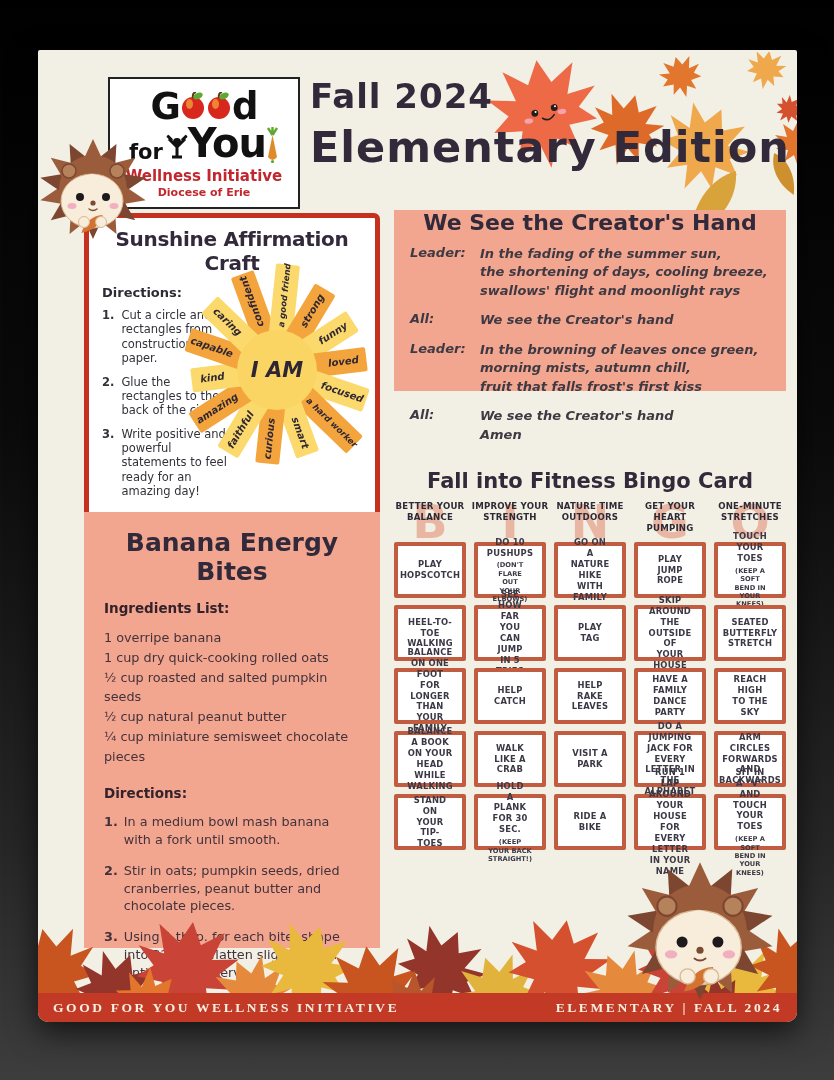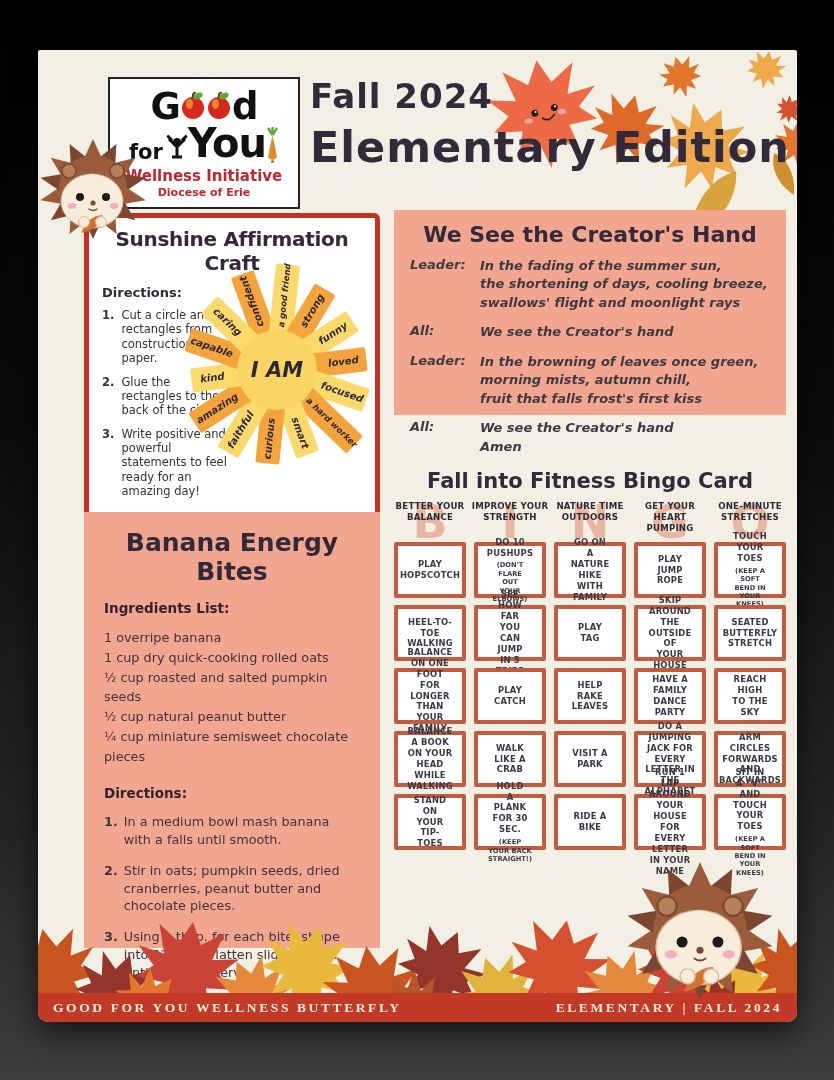--- a/index.html
+++ b/index.html
@@ -34,22 +34,22 @@
   .craft-title{text-align:center;font-size:20px;margin-top:9px;letter-spacing:-.3px;}
   .craft-dirs-label{font-weight:700;color:#2c2c34;font-size:13px;margin:10px 0 0 13px;}
   ol.craft-steps{margin:8px 0 0 13px;padding:0;width:128px;list-style:none;counter-reset:cs;}
   ol.craft-steps li{counter-increment:cs;font-size:11.5px;color:#33323a;line-height:1.25;margin-bottom:9px;
     display:flex;}
   ol.craft-steps li::before{content:counter(cs) ".";font-weight:800;margin-right:7px;}
   .sun-wrap{position:absolute;right:-2px;top:52px;width:200px;height:205px;}
   .sun-wrap svg{overflow:visible;}
 
   
-  .creators{position:absolute;left:356px;top:160px;width:392px;height:205px;background:#F3A68F;
-    box-sizing:border-box;padding:12px 16px;z-index:2;}
+  .creators{position:absolute;left:356px;top:160px;width:392px;height:181px;background:#F3A68F;
+    box-sizing:border-box;padding:0 16px;z-index:2;}
   .creators-title{text-align:center;font-size:22px;margin-bottom:10px;}
   .ch-row{display:flex;margin-bottom:11px;}
   .ch-speaker{width:70px;flex:0 0 70px;font-style:italic;font-size:13px;color:#3E3943;font-weight:600;}
   .ch-text{font-style:italic;font-size:13px;color:#3E3943;font-weight:600;line-height:1.42;white-space:pre-line;}
 
   
   .bingo-title{position:absolute;left:356px;top:419px;width:392px;text-align:center;font-size:21px;z-index:2;}
   .bingo-headers{position:absolute;left:356px;top:451px;width:392px;display:grid;
     grid-template-columns:repeat(5,72px);column-gap:8px;z-index:2;}
   .bh-col{position:relative;text-align:center;height:38px;}
@@ -339,21 +339,21 @@
       <div class="bcell">
         <span class="bmain">SKIP AROUND THE OUTSIDE OF YOUR HOUSE</span>
       </div>
       <div class="bcell">
         <span class="bmain">SEATED BUTTERFLY STRETCH</span>
       </div>
       <div class="bcell">
         <span class="bmain">BALANCE ON ONE FOOT FOR LONGER THAN YOUR FAMILY MEMBERS</span>
       </div>
       <div class="bcell">
-        <span class="bmain">PLAY CATCH</span>
+        <span class="bmain">HELP CATCH</span>
       </div>
       <div class="bcell">
         <span class="bmain">HELP RAKE LEAVES</span>
       </div>
       <div class="bcell">
         <span class="bmain">HAVE A FAMILY DANCE PARTY</span>
       </div>
       <div class="bcell">
         <span class="bmain">REACH HIGH TO THE SKY</span>
       </div>
@@ -398,21 +398,21 @@
         <div class="ing-line">1 overripe banana</div>
         <div class="ing-line">1 cup dry quick-cooking rolled oats</div>
         <div class="ing-line">½ cup roasted and salted pumpkin seeds</div>
         <div class="ing-line">½ cup natural peanut butter</div>
         <div class="ing-line">¼ cup miniature semisweet chocolate pieces</div>
       </div>
     <div class="recipe-label" style="margin-top:18px;">Directions:</div>
     <div>
         <div class="rstep">
           <span class="rnum">1.</span>
-          <span class="rtxt">In a medium bowl mash banana with a falls until smooth.</span>
+          <span class="rtxt">In a medium bowl mash banana with a fork until smooth.</span>
         </div>
         <div class="rstep">
           <span class="rnum">2.</span>
           <span class="rtxt">Stir in oats; pumpkin seeds, dried cranberries, peanut butter and chocolate pieces.</span>
         </div>
         <div class="rstep">
           <span class="rnum">3.</span>
           <span class="rtxt">Using 1 tbsp. for each bite, shape into 32 balls; flatten slightly. Chill until ready to serve.</span>
         </div>
       </div>
@@ -470,17 +470,17 @@
         <path d="M57,72 Q61,75 65,72" stroke="#7A4A33" stroke-width="1.4" fill="none" stroke-linecap="round"></path>
         <g transform="translate(60 87) rotate(50) scale(0.33)">
           <path d="M0,-42 C20,-18 16,16 0,42 C-16,16 -20,-18 0,-42 Z" fill="#D4722F"></path>
         </g>
         <circle cx="52" cy="85" r="5.5" fill="#F8ECDA" stroke="#D9B896" stroke-width="1"></circle>
         <circle cx="69" cy="85" r="5.5" fill="#F8ECDA" stroke="#D9B896" stroke-width="1"></circle>
       </svg>
   </div>
 
   <div class="footer">
-    <span>GOOD FOR YOU WELLNESS BUTTERFLY</span>
+    <span>GOOD FOR YOU WELLNESS INITIATIVE</span>
     <span>ELEMENTARY | FALL 2024</span>
   </div>
 
 </div>
 
 </body></html>

